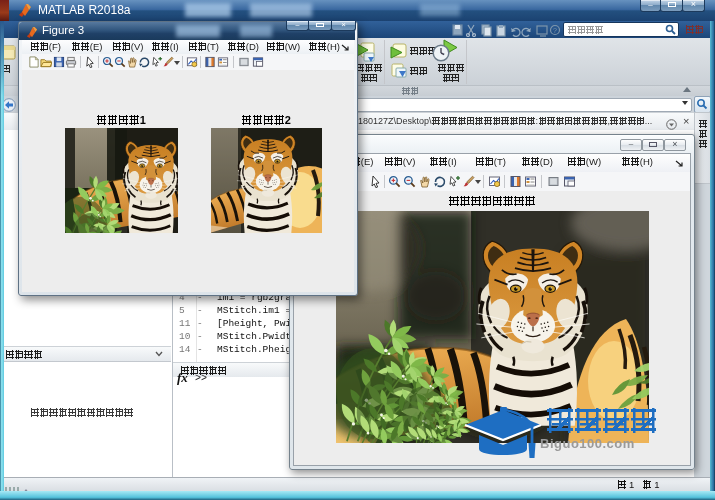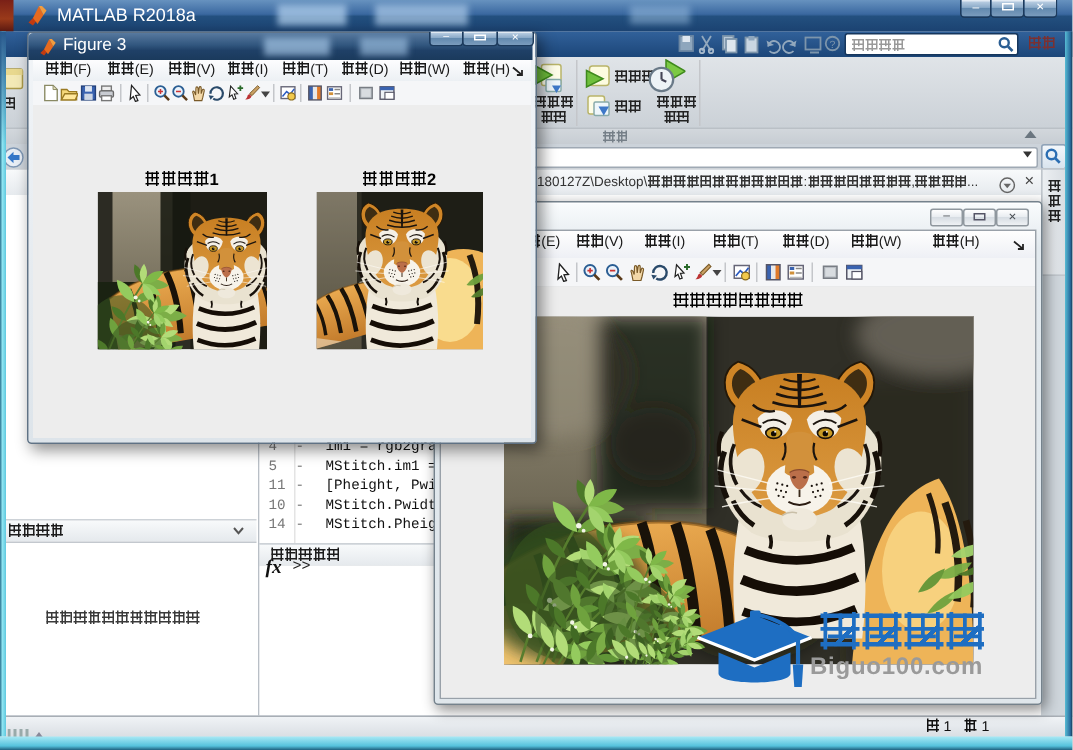--- a/index.html
+++ b/index.html
@@ -552,21 +552,21 @@
     <svg width="88" height="60" viewBox="0 0 88 60">
       <path d="M20,30 L20,44 C20,52 68,52 68,44 L68,30 L44,40 Z" fill="#1e6ec2"></path>
       <polygon points="6,20 44,5 82,20 44,35" fill="#1e6ec2"></polygon>
       <path d="M6,20 L44,35 L82,20" fill="none" stroke="#fff" stroke-width="2.2"></path>
       <rect x="41" y="2" width="7" height="5" rx="1" fill="#1e6ec2"></rect>
       <path d="M47,5 C60,8 70,14 73,22 L73,38" fill="none" stroke="#1e6ec2" stroke-width="2.8"></path>
       <path d="M69.5,38 h7 l-1,15 h-5 z" fill="#1e6ec2"></path>
     </svg>
   </div>
   <div class="ab" style="left:252px;top:252px;font-size:28px;font-weight:bold;color:#1e6ec2;white-space:nowrap"><i class="zw"></i><i class="zw"></i><i class="zw"></i><i class="zw"></i></div>
-  <div class="ab" style="left:246px;top:282px;font-size:16px;font-weight:bold;color:#9a9a9a;letter-spacing:.5px">Biguo100.com</div>
+  <div class="ab" style="left:246px;top:282px;font-size:13px;font-weight:bold;color:#9a9a9a;letter-spacing:.5px">Biguo100.com</div>
 </div>
 </div>
 
 <div class="ab" id="fig1" style="left:18px;top:21px;width:340px;height:275px">
 <div class="ab" style="left:0;top:0;width:338px;height:273px;border:1px solid #5f7285;border-radius:3px;background:linear-gradient(#f2f5f8,#dde4ea);box-shadow:3px 4px 10px rgba(0,0,0,.45)"></div>
       <div class="ab" style="left:1px;top:1px;width:336px;height:18px;border-radius:3px 3px 0 0;background:linear-gradient(#57799f,#31567e 45%,#1f4067 65%,#1a3a5c)"></div>
 <div class="ab" style="left:8px;top:4px"><svg width="12" height="13" viewBox="0 0 14 15">
           <polygon points="1,12 5,8 7,10 4,14" fill="#c33b10"></polygon>
           <polygon points="4,9 8,1 11,7 7,13" fill="#e66a1e"></polygon>
           <polygon points="8,1 11,7 13,4 10,1" fill="#f29c3d"></polygon>

